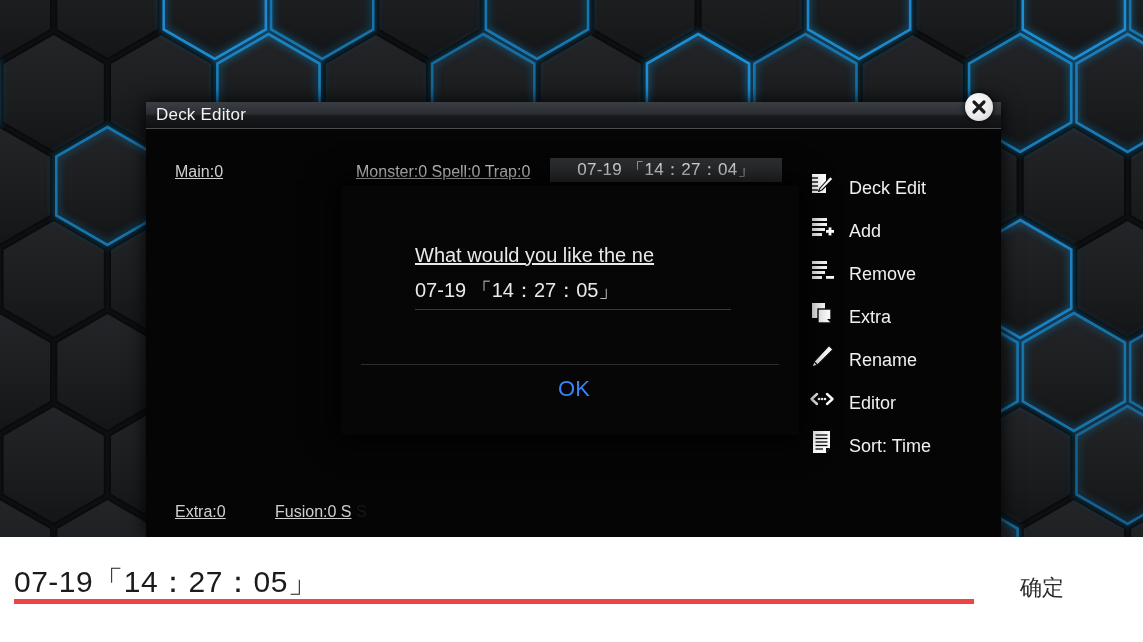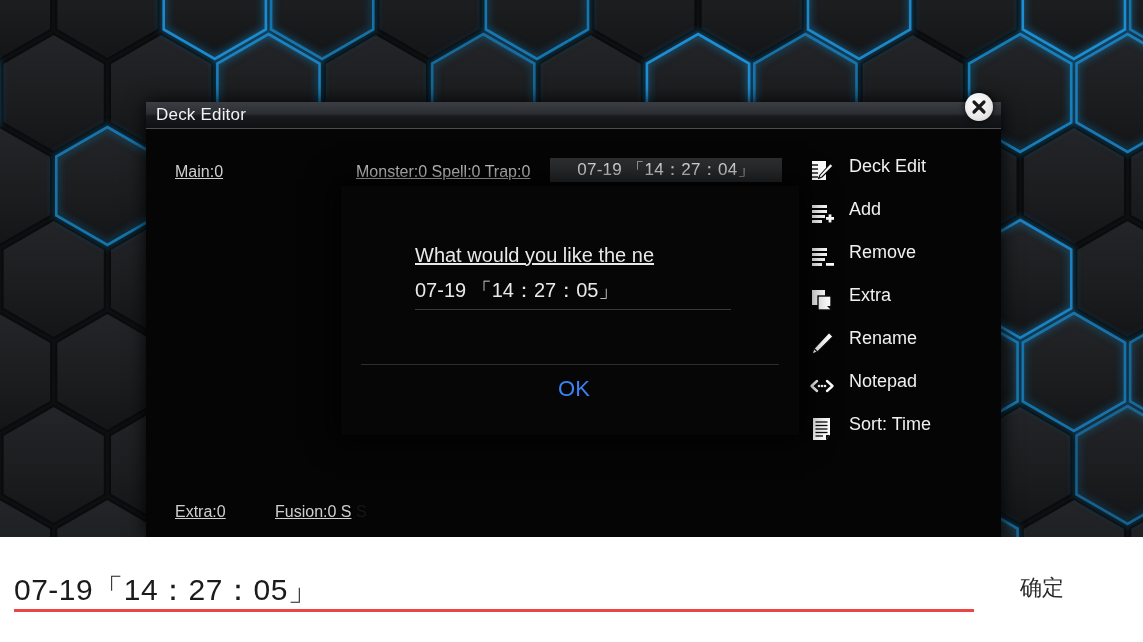--- a/index.html
+++ b/index.html
@@ -58,21 +58,21 @@
   #deck-name-field {
     position:absolute; left:404px; top:29px; width:232px; height:24px;
     background:#2d2f31;
     color:#e4e4e4; font-size:17px; line-height:24px; text-align:center;
     letter-spacing:.3px; cursor:text;
   }
 
   
   #side-menu { position:absolute; right:0; top:27px; width:208px; height:408px; background:#050506; }
   .menu-item {
-    position:relative; display:flex; align-items:flex-start; height:43px;
+    position:relative; display:flex; align-items:flex-end; height:43px;
     padding-left:14px; cursor:pointer;
   }
   .menu-icon { width:30px; height:30px; flex:0 0 30px; display:flex; align-items:center; justify-content:center; }
   .menu-label { margin-left:12px; font-size:18px; color:#f0f0f0; }
 
   
   #search-box {
     position:absolute; left:14px; top:380px; width:166px; height:30px;
     border-bottom:1px solid #3a3a3a; cursor:text;
   }
@@ -109,22 +109,22 @@
     position:absolute; left:4px; top:190px; width:458px;
     text-align:center; font-size:22px; color:#3b82f6; cursor:pointer;
   }
 
   
   #ime-bar {
     position:absolute; left:0; top:537px; width:1143px; height:105px;
     background:#ffffff;
   }
   #ime-input {
-    position:absolute; left:14px; top:28px; width:960px; height:47px;
-    border-bottom:3px solid #ef4444; cursor:text;
+    position:absolute; left:14px; top:20px; width:960px; height:47px;
+    border-bottom:5px solid #ef4444; cursor:text;
   }
   #ime-text {
     position:absolute; left:0; top:5px;
     font-size:30px; color:#1b1b1b; letter-spacing:.5px; white-space:nowrap;
   }
   #ime-confirm {
     position:absolute; left:1020px; top:36px;
     font-size:22px; color:#2b2b2b; cursor:pointer; white-space:nowrap;
   }
 </style>
@@ -375,21 +375,21 @@
         <div class="menu-item">
           <span class="menu-icon">
             <svg width="26" height="26" viewBox="0 0 26 26">
               <path d="M8 8 L2.5 13 L8 18" fill="none" stroke="#fff" stroke-width="2.4" stroke-linecap="round" stroke-linejoin="round"></path>
               <path d="M18 8 L23.5 13 L18 18" fill="none" stroke="#fff" stroke-width="2.4" stroke-linecap="round" stroke-linejoin="round"></path>
               <circle cx="10" cy="13" r="1.3" fill="#fff"></circle>
               <circle cx="13" cy="13" r="1.3" fill="#fff"></circle>
               <circle cx="16" cy="13" r="1.3" fill="#fff"></circle>
             </svg>
           </span>
-          <span class="menu-label">Notepad</span>
+          <span class="menu-label">Editor</span>
         </div>
 
         <div class="menu-item">
           <span class="menu-icon">
             <svg width="26" height="26" viewBox="0 0 26 26">
               <path d="M4 2 L21 2 L21 19 L17 24 L4 24 Z" fill="#fff"></path>
               <g stroke="#0a0a0a" stroke-width="1.3">
                 <line x1="6.5" y1="6" x2="18.5" y2="6"></line>
                 <line x1="6.5" y1="9.5" x2="18.5" y2="9.5"></line>
                 <line x1="6.5" y1="13" x2="18.5" y2="13"></line>

